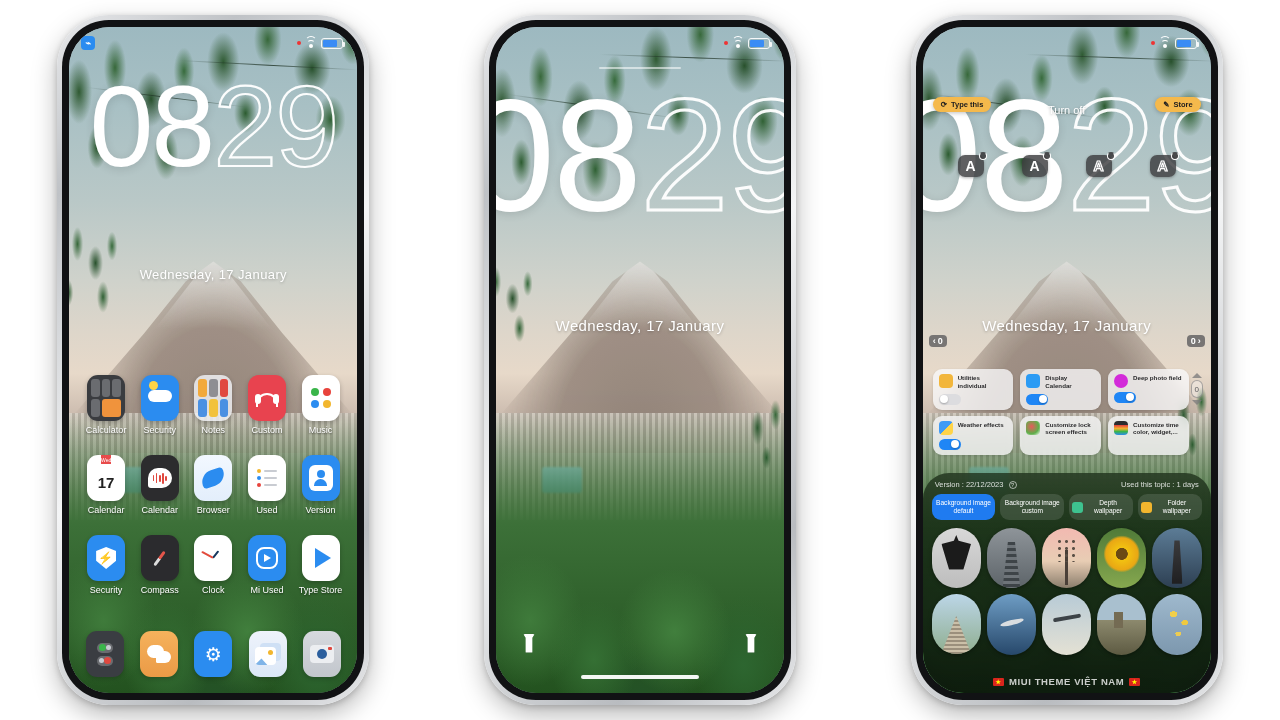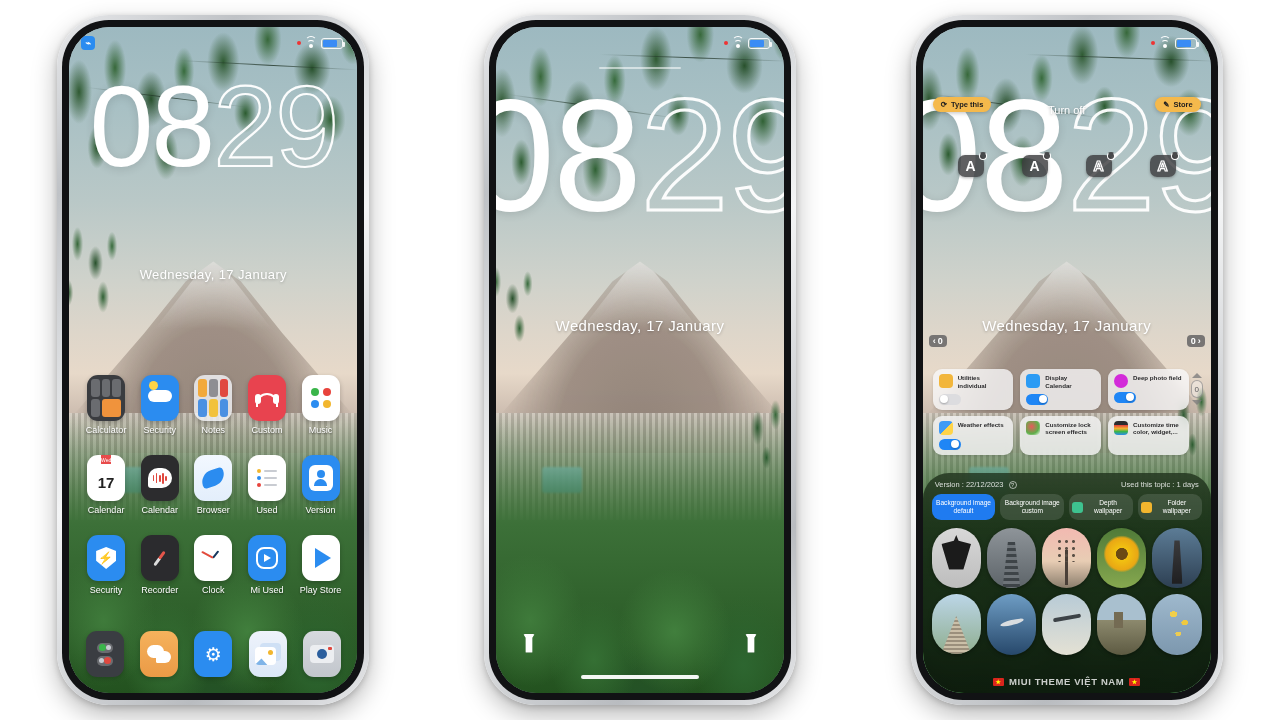--- a/index.html
+++ b/index.html
@@ -528,21 +528,21 @@
             <div class="icon security-ic">
               <div style="width:20px;height:22px;background:#fff;clip-path:polygon(50% 0,100% 18%,100% 62%,50% 100%,0 62%,0 18%);display:flex;align-items:center;justify-content:center;color:#2b8cf0;font-size:12px;">⚡</div>
             </div>
             <div class="lbl">Security</div>
           </div>
 
           <div class="app">
             <div class="icon compass-ic">
               <div class="needle"></div>
             </div>
-            <div class="lbl">Recorder</div>
+            <div class="lbl">Compass</div>
           </div>
 
           <div class="app">
             <div class="icon clock-ic">
               <div class="h"></div>
                 <div class="m"></div>
             </div>
             <div class="lbl">Clock</div>
           </div>
 
@@ -552,21 +552,21 @@
                 <div style="width:0;height:0;border-left:7px solid #fff;border-top:4.5px solid transparent;border-bottom:4.5px solid transparent;margin-left:2px;"></div>
               </div>
             </div>
             <div class="lbl">Mi Used</div>
           </div>
 
           <div class="app">
             <div class="icon play-ic">
               <div style="width:0;height:0;border-left:16px solid #2b8cf0;border-top:10px solid transparent;border-bottom:10px solid transparent;margin-left:4px;"></div>
             </div>
-            <div class="lbl">Play Store</div>
+            <div class="lbl">Type Store</div>
           </div>
 
         </div>
 
         <div class="dock">
           <div class="icon phone-ic">
             <div class="pill" style="background:#6a6c70;">
                 <i style="display:block;width:7px;height:7px;border-radius:50%;background:#3ab54a"></i>
                 <i style="display:block;width:5px;height:5px;border-radius:50%;background:#c9ccd2"></i>
               </div>

